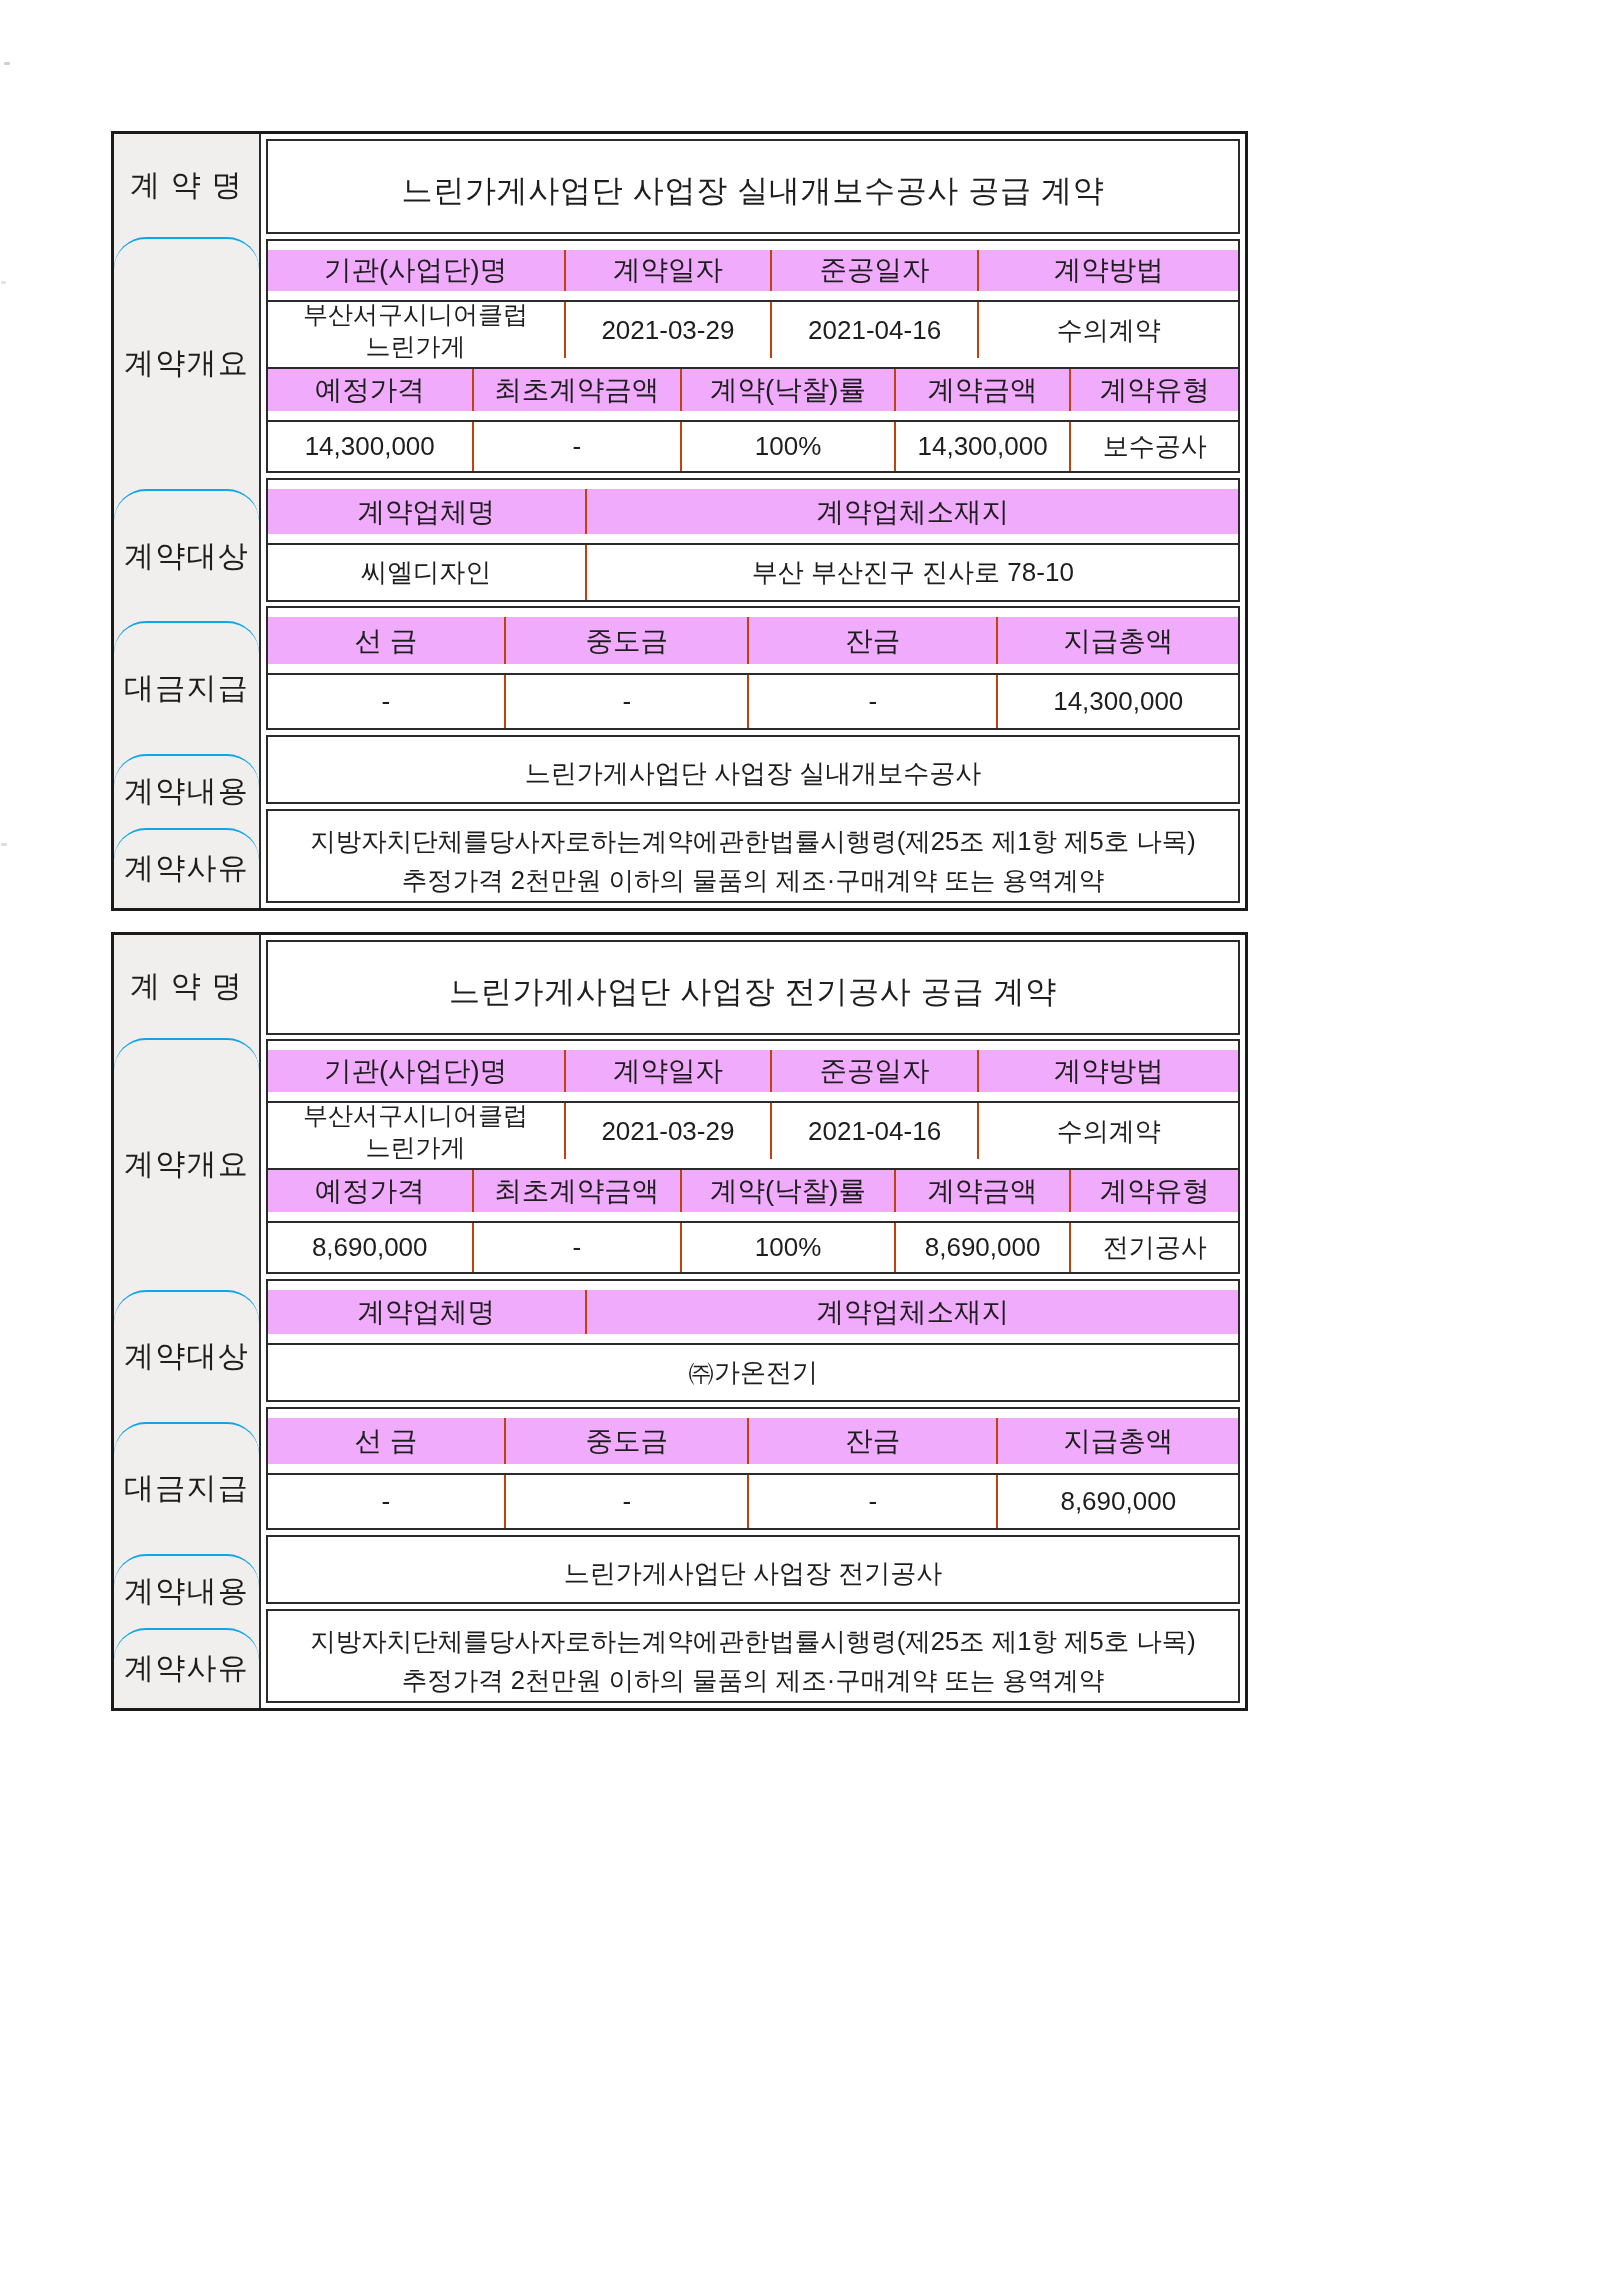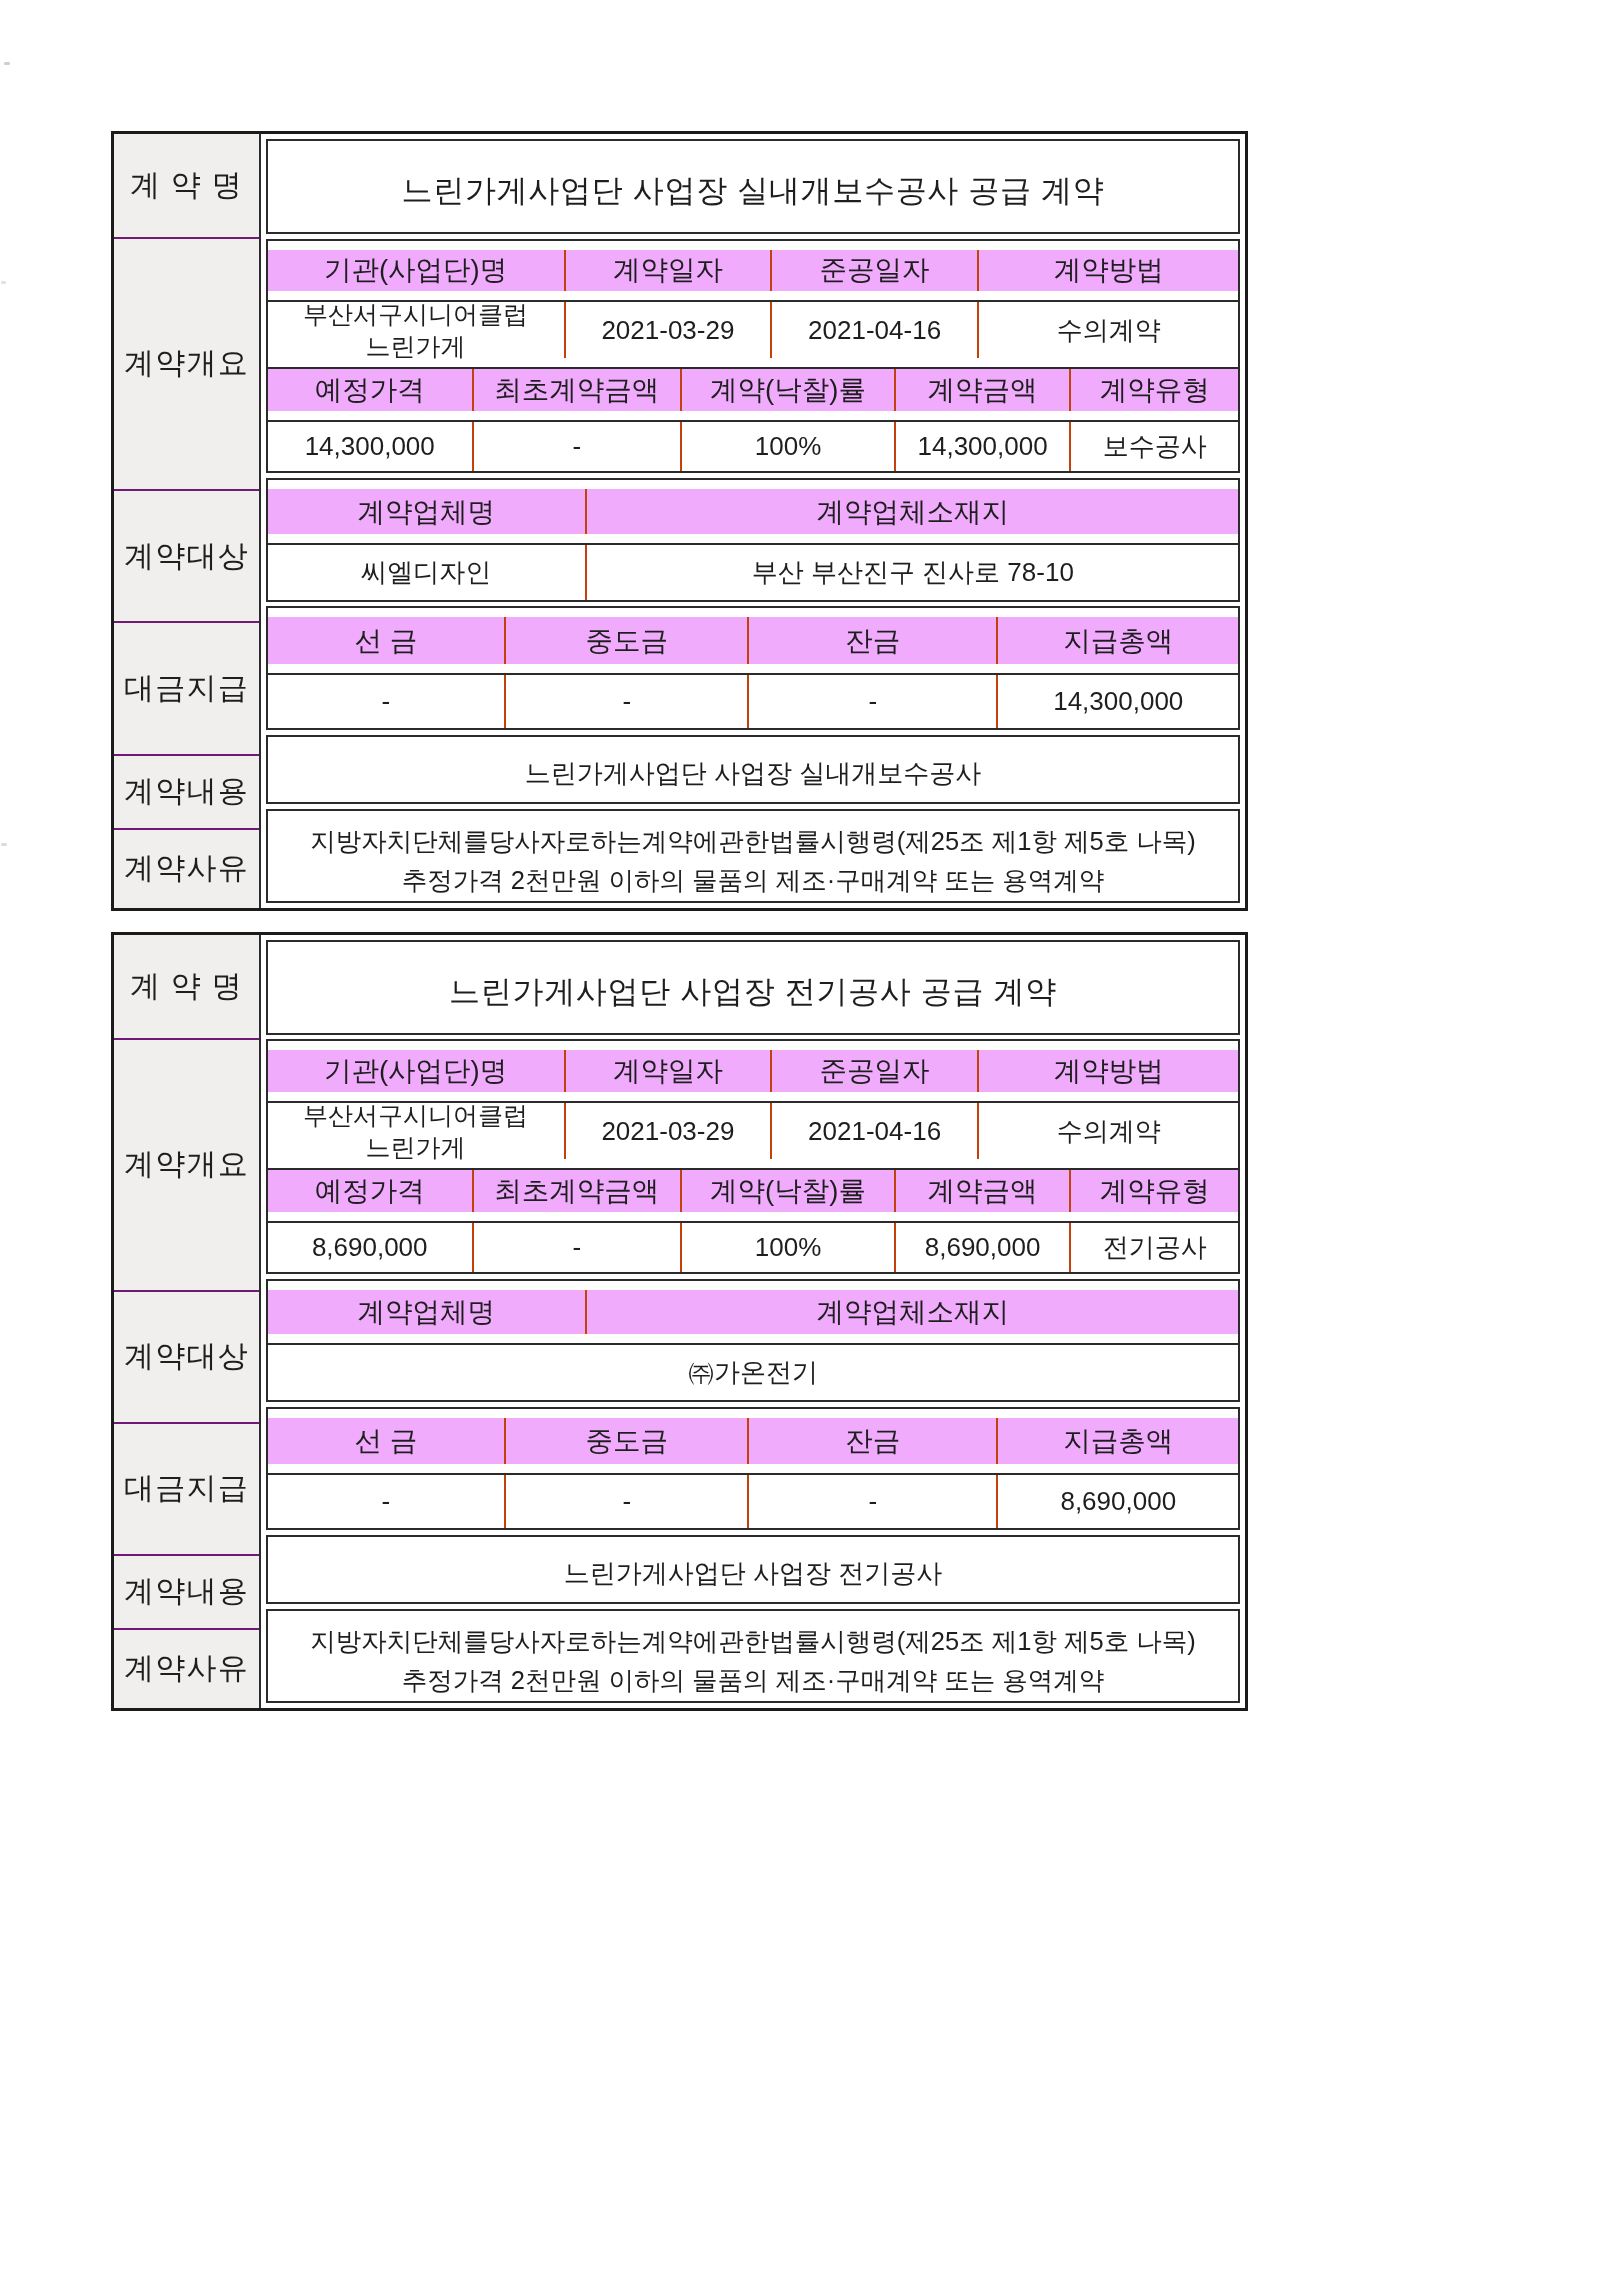--- a/index.html
+++ b/index.html
@@ -19,23 +19,23 @@
   #table1{top:131px;height:780px;}
   #table2{top:932px;height:779px;}
 
   
   .label-col{
     flex:0 0 147px;display:flex;flex-direction:column;
     background:#f1efed;border-right:2px solid #2b2b2b;box-sizing:border-box;
   }
   .label-cell{
     display:flex;align-items:center;justify-content:center;
-    font-size:30px;letter-spacing:1.3px;text-align:center;box-sizing:border-box;
-  }
-  .label-cell + .label-cell{border-top:2px solid #701a75;}
+    font-size:30px;letter-spacing:1.3px;text-align:center;box-sizing:border-box;border-radius:32px;
+  }
+  .label-cell + .label-cell{border-top:2px solid #0ea5e9;}
 
   
   .content-col{
     flex:1;display:flex;flex-direction:column;
     padding:4.6px;gap:4.6px;box-sizing:border-box;background:#ffffff;
   }
   .sec{
     border:2px solid #2b2b2b;display:flex;flex-direction:column;
     box-sizing:border-box;background:#ffffff;
   }

